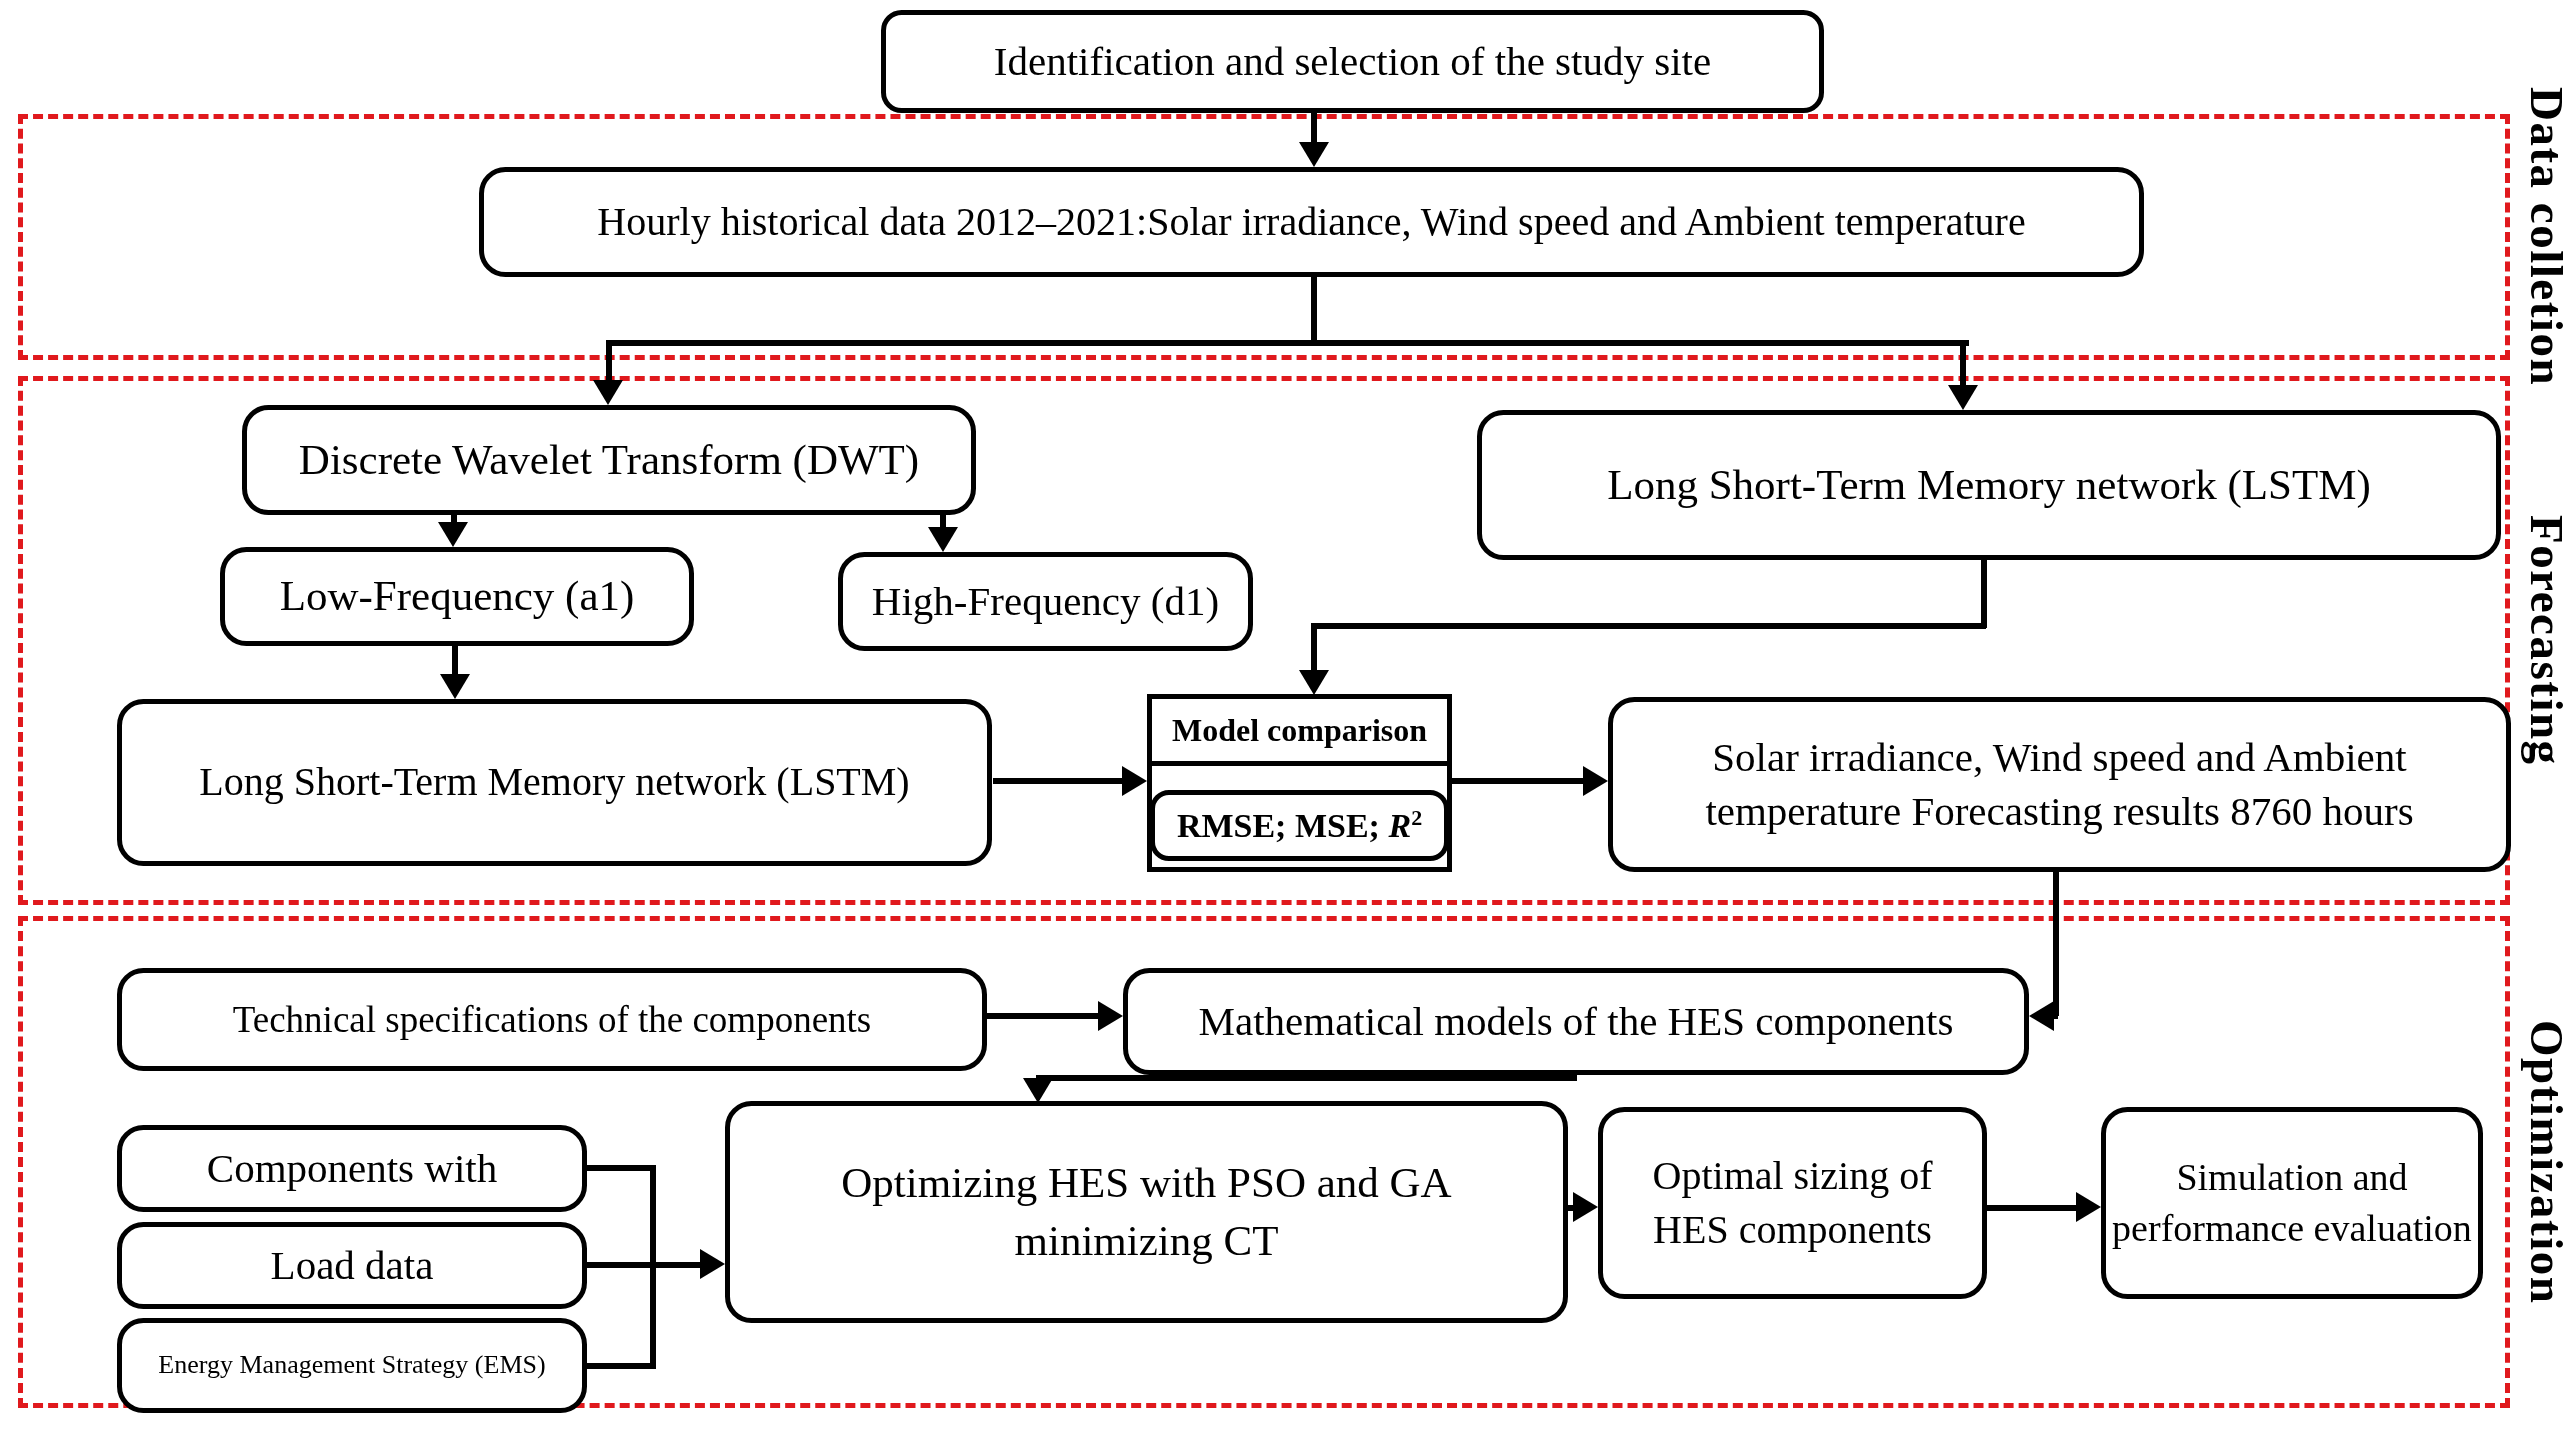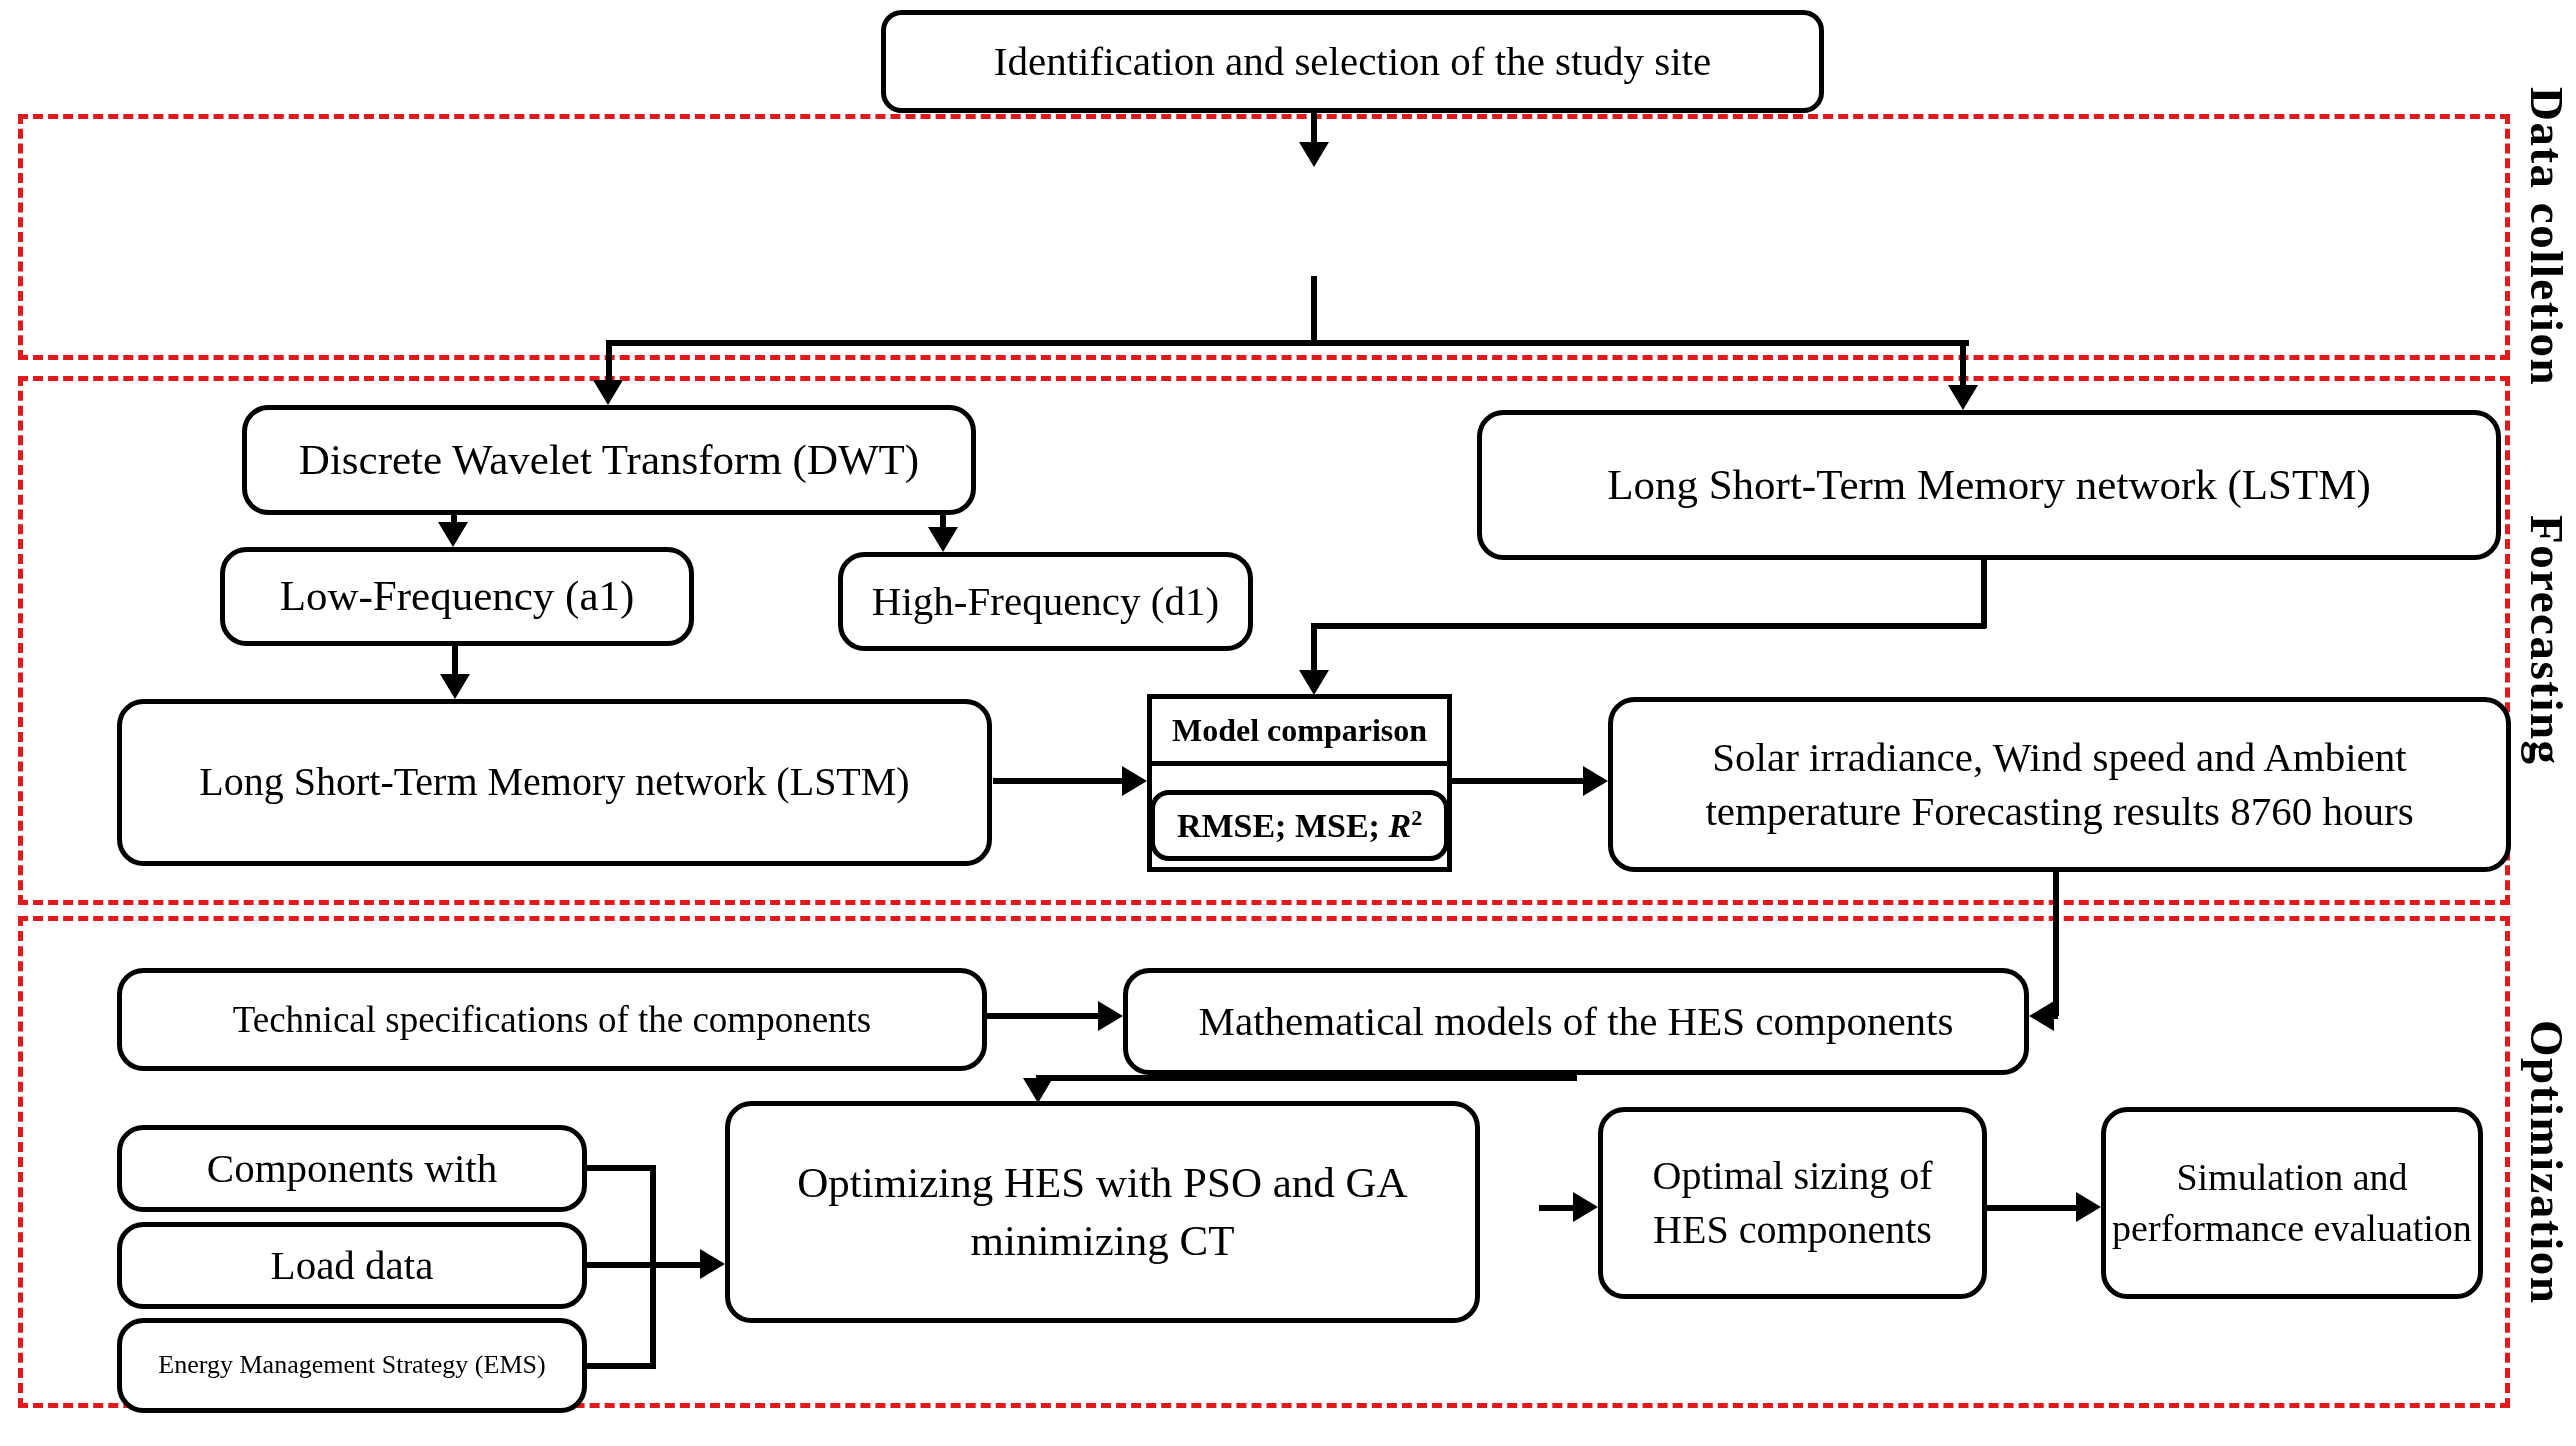--- a/index.html
+++ b/index.html
@@ -144,20 +144,23 @@
   <div class="hline" style="left:1539px;top:1205px;width:38px;"></div>
   <div class="arr right" style="left:1573px;top:1192px;"></div>
 
   <div class="hline" style="left:1986px;top:1205px;width:94px;"></div>
   <div class="arr right" style="left:2076px;top:1192px;"></div>
 
   <div class="box nowrap" style="left:881px;top:10.3px;width:943px;height:103px;font-size:41px;border-radius:20.6px;">
     <span>Identification and selection of the study site</span>
   </div>
 
+  <div class="box nowrap" style="left:479px;top:167px;width:1665px;height:110px;font-size:40px;">
+    <span>Hourly historical data 2012–2021:Solar irradiance, Wind speed and Ambient temperature</span>
+  </div>
 
   <div class="box nowrap" style="left:242px;top:405px;width:734px;height:110px;font-size:43px;">
     <span>Discrete Wavelet Transform (DWT)</span>
   </div>
 
   <div class="box nowrap" style="left:220px;top:547px;width:474px;height:99px;font-size:43px;">
     <span>Low-Frequency (a1)</span>
   </div>
 
   <div class="box nowrap" style="left:838px;top:552px;width:415px;height:99px;font-size:41px;">
@@ -196,21 +199,21 @@
   </div>
 
   <div class="box nowrap" style="left:117px;top:1222px;width:470px;height:87px;font-size:41px;">
     <span>Load data</span>
   </div>
 
   <div class="box" style="left:117px;top:1318px;width:470px;height:95px;font-size:26px;line-height:1.08;padding:0 29px;">
     <span>Energy Management Strategy (EMS)</span>
   </div>
 
-  <div class="box" style="left:725px;top:1101px;width:755px;height:222px;font-size:43px;line-height:1.35;padding:0 51px;">
+  <div class="box" style="left:725px;top:1101px;width:843px;height:222px;font-size:43px;line-height:1.35;padding:0 51px;">
     <span>Optimizing HES with PSO and GA minimizing CT</span>
   </div>
 
   <div class="box" style="left:1598px;top:1107px;width:389px;height:192px;font-size:40px;line-height:1.35;padding:0 22px;">
     <span>Optimal sizing of HES components</span>
   </div>
 
   <div class="box" style="left:2101px;top:1107px;width:382px;height:192px;font-size:38px;line-height:1.35;padding:0 0;">
     <span>Simulation and performance evaluation</span>
   </div>

